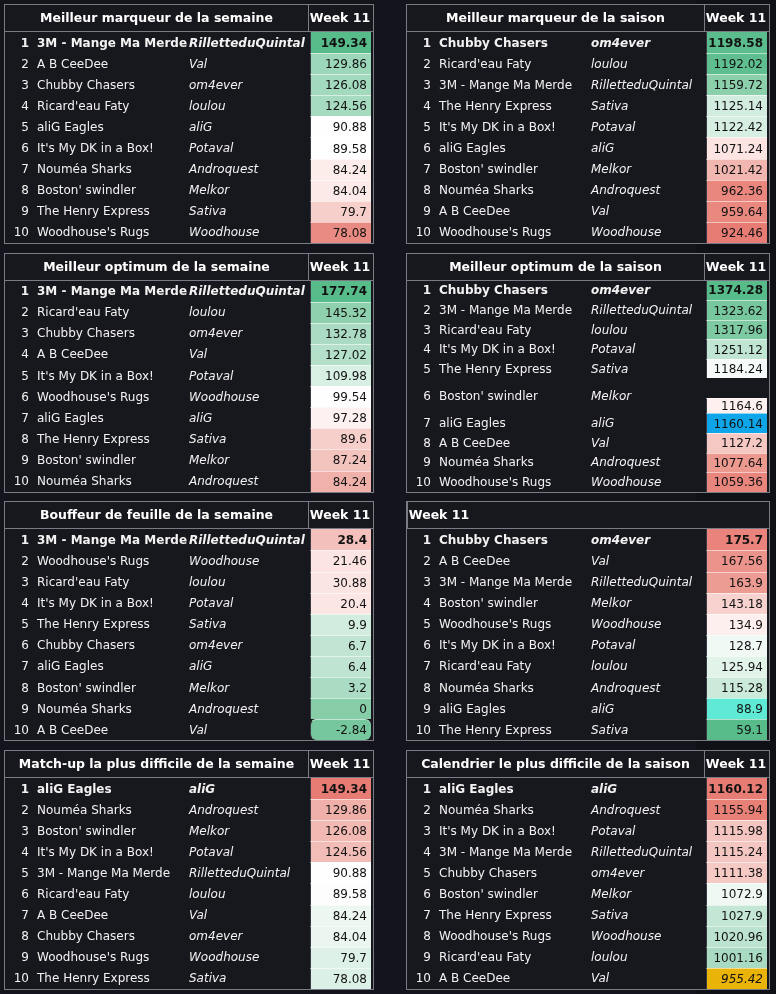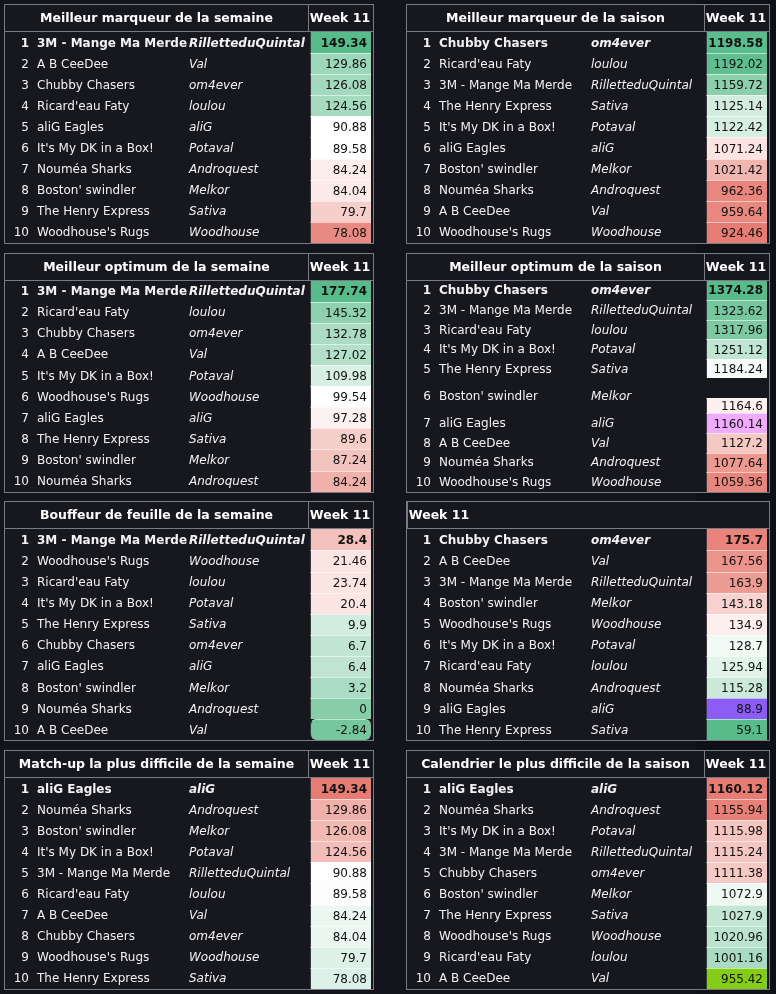--- a/index.html
+++ b/index.html
@@ -324,21 +324,21 @@
         <div class="row">
           <span class="rank">6</span>
           <span class="team">Boston' swindler</span>
           <span class="manager">Melkor</span>
           <span class="value" style="background: rgb(253, 240, 238); margin-top: 20px;">1164.6</span>
         </div>
         <div class="row">
           <span class="rank">7</span>
           <span class="team">aliG Eagles</span>
           <span class="manager">aliG</span>
-          <span class="value" style="background: #f0abfc; padding-left: 16px;">1160.14</span>
+          <span class="value" style="background: #0ea5e9; padding-left: 16px;">1160.14</span>
         </div>
         <div class="row">
           <span class="rank">8</span>
           <span class="team">A B CeeDee</span>
           <span class="manager">Val</span>
           <span class="value" style="background: rgb(245, 200, 196);">1127.2</span>
         </div>
         <div class="row">
           <span class="rank">9</span>
           <span class="team">Nouméa Sharks</span>
@@ -369,21 +369,21 @@
         <div class="row">
           <span class="rank">2</span>
           <span class="team">Woodhouse's Rugs</span>
           <span class="manager">Woodhouse</span>
           <span class="value" style="background: rgb(251, 228, 226);">21.46</span>
         </div>
         <div class="row">
           <span class="rank">3</span>
           <span class="team">Ricard'eau Faty</span>
           <span class="manager">loulou</span>
-          <span class="value" style="background: rgb(251, 229, 227);">23.74</span>
+          <span class="value" style="background: rgb(251, 229, 227);">30.88</span>
         </div>
         <div class="row">
           <span class="rank">4</span>
           <span class="team">It's My DK in a Box!</span>
           <span class="manager">Potaval</span>
           <span class="value" style="background: rgb(251, 230, 228);">20.4</span>
         </div>
         <div class="row">
           <span class="rank">5</span>
           <span class="team">The Henry Express</span>
@@ -473,21 +473,21 @@
         <div class="row">
           <span class="rank">8</span>
           <span class="team">Nouméa Sharks</span>
           <span class="manager">Androquest</span>
           <span class="value" style="background: rgb(203, 234, 217);">115.28</span>
         </div>
         <div class="row">
           <span class="rank">9</span>
           <span class="team">aliG Eagles</span>
           <span class="manager">aliG</span>
-          <span class="value" style="background: #8b5cf6;">88.9</span>
+          <span class="value" style="background: #5eead4;">88.9</span>
         </div>
         <div class="row">
           <span class="rank">10</span>
           <span class="team">The Henry Express</span>
           <span class="manager">Sativa</span>
           <span class="value" style="background: rgb(87, 187, 138);">59.1</span>
         </div>
       </div>
   </section>
 
@@ -617,18 +617,18 @@
         <div class="row">
           <span class="rank">9</span>
           <span class="team">Ricard'eau Faty</span>
           <span class="manager">loulou</span>
           <span class="value" style="background: rgb(168, 219, 193);">1001.16</span>
         </div>
         <div class="row">
           <span class="rank">10</span>
           <span class="team">A B CeeDee</span>
           <span class="manager">Val</span>
-          <span class="value" style="background: #84cc16;">955.42</span>
+          <span class="value" style="background: #eab308; font-style: italic;">955.42</span>
         </div>
       </div>
   </section>
 
 </div>
 
 </body></html>

